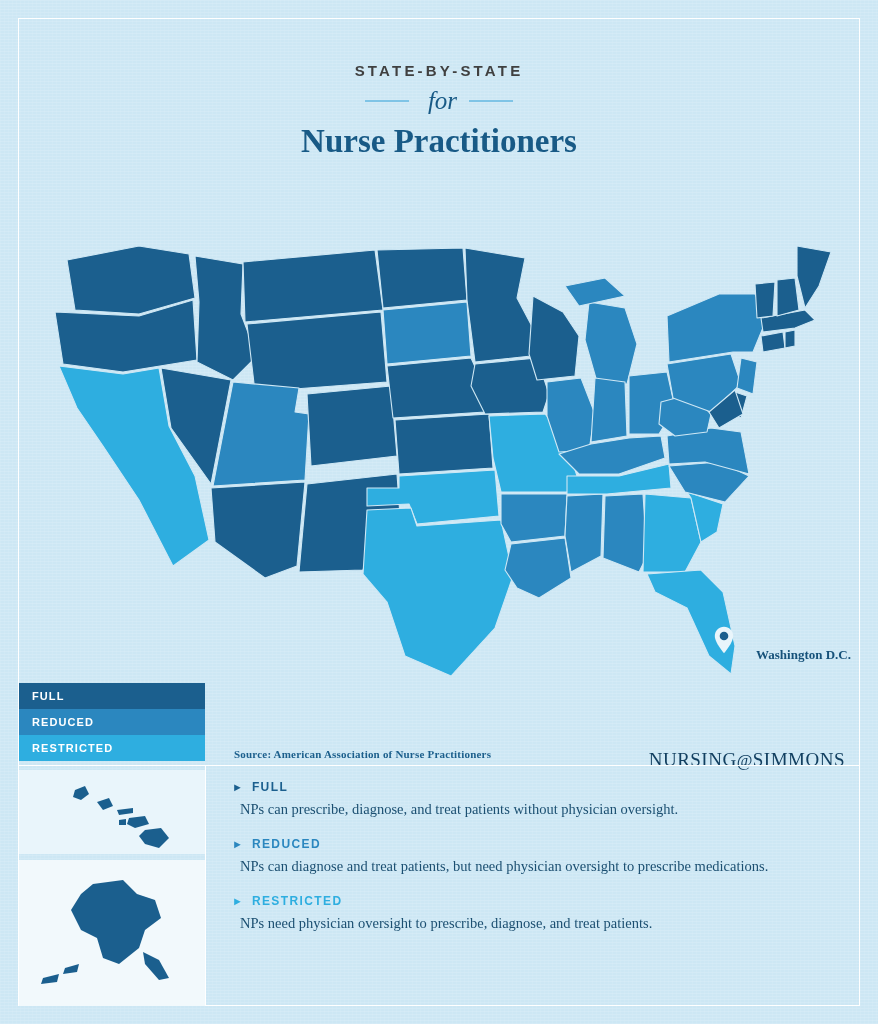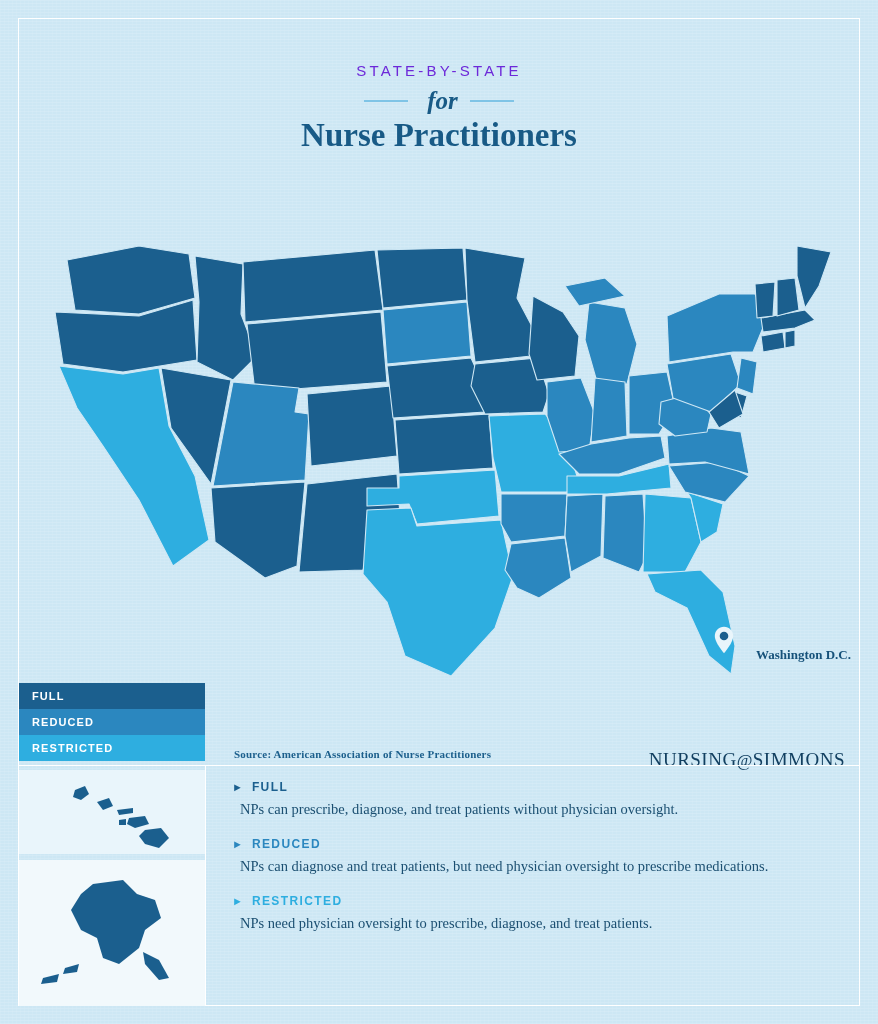--- a/index.html
+++ b/index.html
@@ -42,24 +42,24 @@
   }
   
   .header {
     position: absolute;
     left: 0; top: 62px;
     width: 878px;
     text-align: center;
   }
   .kicker {
     font-family: "Liberation Sans", sans-serif;
-    font-weight: normal;
+    font-weight: bold;
     font-size: 15px;
     letter-spacing: 3.2px;
-    color: #6d28d9;
+    color: #404040;
     text-transform: uppercase;
   }
   .title1 {
     margin-top: 14px;
     font-family: "Liberation Serif", serif;
     font-weight: bold;
     font-size: 33px;
     color: #185a86;
     letter-spacing: .3px;
   }
@@ -72,27 +72,27 @@
   }
   .forrow .dash {
     display: block;
     width: 44px;
     height: 2px;
     background: #7fc4e6;
   }
   .forword {
     font-family: "Liberation Serif", serif;
     font-style: italic;
-    font-weight: bold;
+    font-weight: normal;
     font-size: 25px;
     color: #185a86;
     margin-left: 7px;
   }
   .title2 {
-    margin-top: 2px;
+    margin-top: 8px;
     font-family: "Liberation Serif", serif;
     font-weight: bold;
     font-size: 33px;
     color: #185a86;
   }
   
   .mapwrap {
     position: absolute;
     left: 19px;
     top: 236px;

